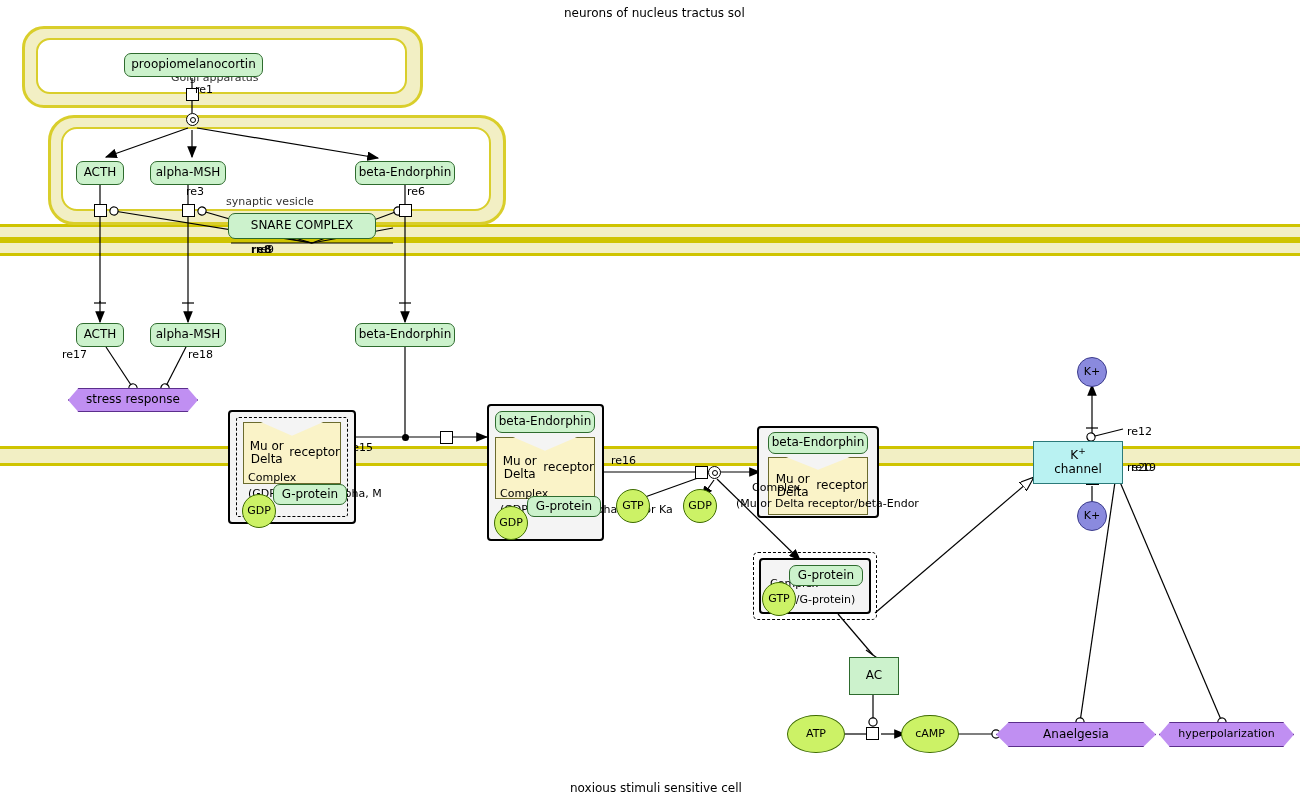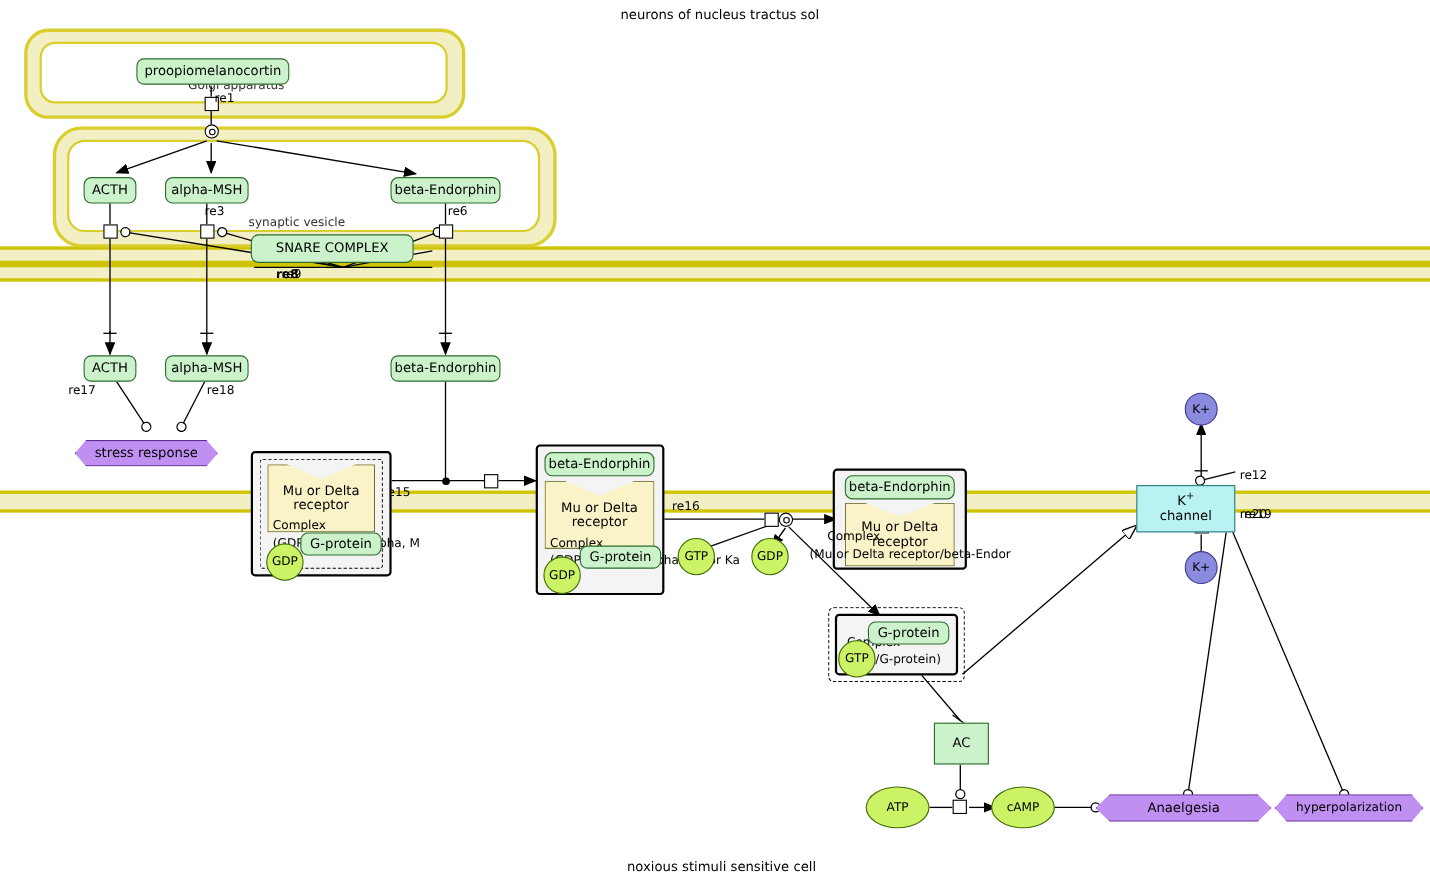--- a/index.html
+++ b/index.html
@@ -20,21 +20,21 @@
   .compinner{position:absolute;background:#ffffff;border:2px solid #d9ce2b;}
 
   
   .node{position:absolute;box-sizing:border-box;display:flex;align-items:center;
         justify-content:center;text-align:center;line-height:1.12;color:#000;}
   .macro{background:#ccf2cc;border:1px solid #2e6b2e;border-radius:7px;font-size:12px;}
   .simple{background:#ccf266;border:1px solid #3d6b00;border-radius:50%;font-size:11px;}
   .phen{background:#c08ff2;border:1px solid #5b2e8c;font-size:12px;
         clip-path:polygon(8% 0,92% 0,100% 50%,92% 100%,8% 100%,0 50%);}
   .chan{background:#b9f2f2;border:1px solid #2b7a7a;font-size:12px;flex-direction:column;}
-  .recept{background:#faf3c8;border:1px solid #6b6b2e;font-size:12px;flex-direction:column;
+  .recept{background:#faf3c8;border:1px solid #6b6b2e;font-size:12px;flex-direction:row;
           clip-path:polygon(0 0,18% 0,50% 22%,82% 0,100% 0,100% 100%,0 100%);}
   .cplx{position:absolute;box-sizing:border-box;background:#f4f4f4;
         border:2px solid #000;border-radius:4px;}
   .cplxlabel{position:absolute;font-size:11px;color:#000;white-space:nowrap;line-height:1.15;}
   .inner-dash{position:absolute;border:1px dashed #000;box-sizing:border-box;}
 
   .title{position:absolute;font-size:12px;color:#000;white-space:nowrap;}
   .proc{position:absolute;width:13px;height:13px;background:#fff;border:1px solid #000;box-sizing:border-box;}
   .assoc{position:absolute;width:13px;height:13px;background:#fff;border:1px solid #000;
          border-radius:50%;box-sizing:border-box;}
@@ -179,21 +179,21 @@
   <div class="node macro" style="left:76px;top:161px;width:48px;height:24px;">ACTH</div>
   <div class="node macro" style="left:150px;top:161px;width:76px;height:24px;">alpha-MSH</div>
   <div class="node macro" style="left:355px;top:161px;width:100px;height:24px;">beta-Endorphin</div>
 
   <div class="node macro" style="left:228px;top:213px;width:148px;height:26px;">SNARE COMPLEX</div>
 
   <div class="node macro" style="left:76px;top:323px;width:48px;height:24px;">ACTH</div>
   <div class="node macro" style="left:150px;top:323px;width:76px;height:24px;">alpha-MSH</div>
   <div class="node macro" style="left:355px;top:323px;width:100px;height:24px;">beta-Endorphin</div>
 
-  <div class="node phen" style="left:68px;top:400px;width:130px;height:24px;">stress response</div>
+  <div class="node phen" style="left:68px;top:388px;width:130px;height:24px;">stress response</div>
 
   <div class="cplx" style="left:228px;top:410px;width:128px;height:114px;"></div>
   <div class="inner-dash" style="left:236px;top:417px;width:112px;height:100px;border-radius:3px;"></div>
   <div class="node recept" style="left:243px;top:422px;width:98px;height:62px;">
     <span>Mu or Delta</span>
     <span>receptor</span>
   </div>
   <div class="cplxlabel" style="left:248px;top:472px;">Complex</div>
   <div class="cplxlabel" style="left:248px;top:488px;">(GDP/G-protein alpha, M</div>
   <div class="node macro" style="left:273px;top:484px;width:74px;height:21px;">G-protein</div>

